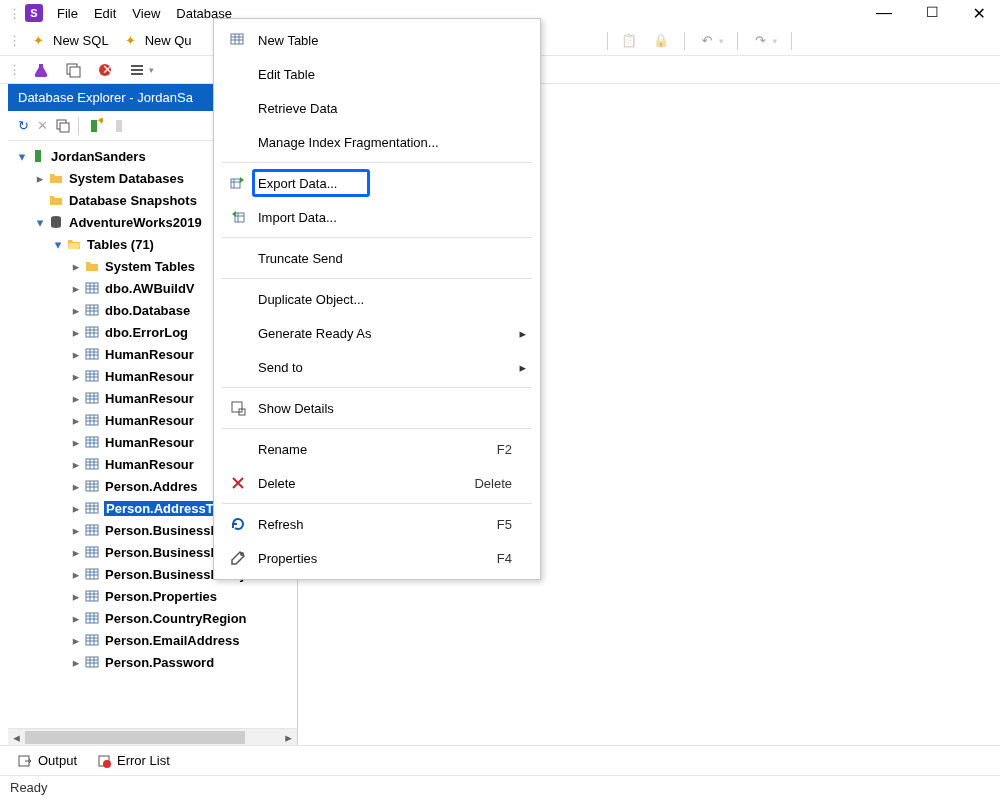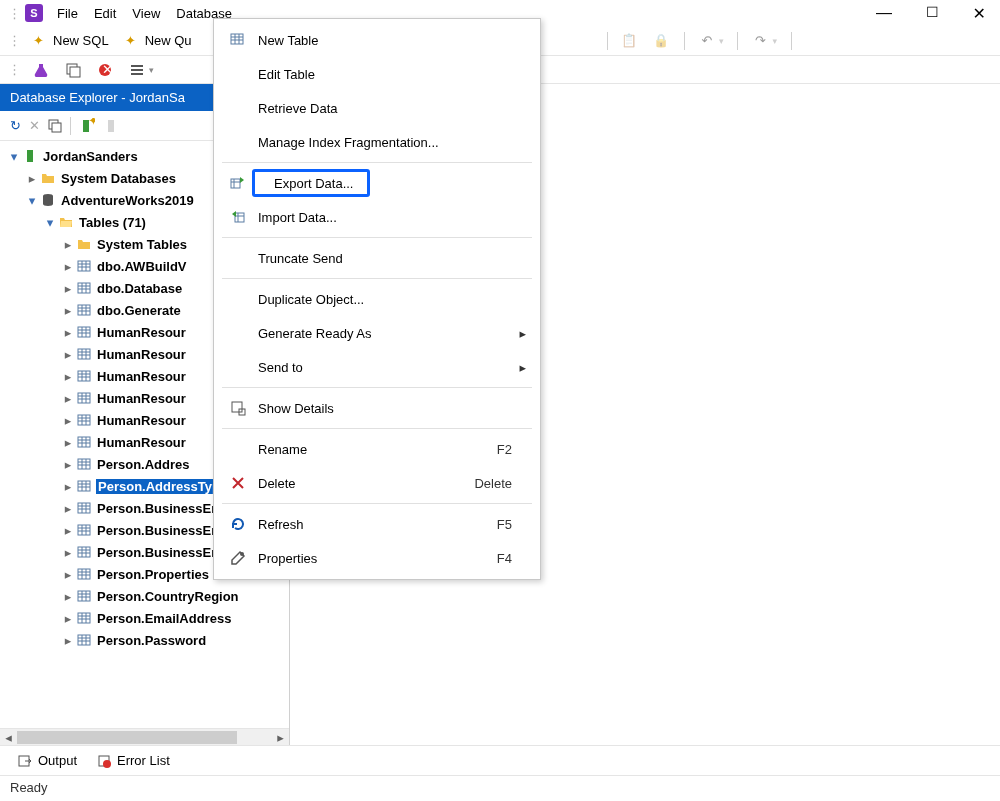--- a/index.html
+++ b/index.html
@@ -9,21 +9,21 @@
 .menubar .grip { color: #aaa; margin-right: 4px; }
 .menubar .menu-item { padding: 2px 8px; cursor: default; text-align: right; }
 
 .toolbar { height: 30px; display: flex; align-items: center; padding-left: 8px; gap: 4px; border-bottom: 1px solid #e5e5e5; }
 .toolbar .grip { color: #aaa; margin-right: 2px; }
 .tb-btn { display: flex; align-items: center; gap: 4px; padding: 2px 6px; cursor: default; }
 .tb-sep { width: 1px; height: 18px; background: #d0d0d0; margin: 0 4px; }
 .tb-icon { width: 16px; height: 16px; display: inline-flex; align-items: center; justify-content: center; }
 
 .main-area { display: flex; height: calc(801px - 30px - 26px - 30px - 30px - 24px); }
-.sidebar { width: 290px; border-right: 1px solid #d0d0d0; display: flex; flex-direction: column; }
+.sidebar { width: 290px; border-right: 1px solid #d0d0d0; display: flex; flex-direction: column; margin-left: 8px; }
 .panel-header { background: #0b62c4; color: #fff; padding: 6px 10px; font-size: 13px; display: flex; align-items: center; }
 .panel-toolbar { height: 30px; display: flex; align-items: center; gap: 8px; padding: 0 10px; border-bottom: 1px solid #e5e5e5; }
 .panel-toolbar .sep { width: 1px; height: 18px; background: #d0d0d0; }
 
 .tree { flex: 1; overflow: auto; padding: 4px 0; position: relative; }
 .tree-row { display: flex; align-items: center; height: 22px; padding-left: 8px; white-space: nowrap; cursor: default; }
 .tree-row.selected .label { background: #0b62c4; color: #fff; padding: 0 2px; }
 .exp { width: 12px; height: 12px; display: inline-flex; align-items: center; justify-content: center; color: #6b6b6b; margin-right: 2px; }
 .exp.open { color: #3b6fb6; }
 .node-icon { width: 16px; height: 16px; display: inline-flex; align-items: center; justify-content: center; margin-right: 4px; }
@@ -41,21 +41,21 @@
 
 .statusbar { height: 24px; border-top: 1px solid #e5e5e5; display: flex; align-items: center; padding: 0 10px; font-size: 12px; color: #333; }
 
 .context-menu { position: absolute; left: 213px; top: 18px; width: 328px; background: #fff; border: 1px solid #c8c8c8; box-shadow: 2px 2px 6px rgba(0,0,0,.2); padding: 4px 0; z-index: 10; }
 .context-menu .row { display: flex; align-items: center; height: 34px; padding: 0 14px 0 10px; cursor: default; }
 .context-menu .icon-col { width: 28px; display: flex; align-items: center; justify-content: center; }
 .context-menu .text-col { flex: 1; padding-left: 6px; }
 .context-menu .shortcut { color: #333; }
 .context-menu .arrow-col { width: 14px; text-align: right; color: #333; }
 .context-menu .sep { height: 1px; background: #e0e0e0; margin: 3px 8px; }
-.context-menu .highlight { position: relative; gap: 16px; }
+.context-menu .highlight { position: relative; }
 .context-menu .highlight::before { content: ""; position: absolute; left: 38px; top: 3px; right: 170px; bottom: 3px; border: 3px solid #0b62ff; border-radius: 3px; pointer-events: none; }
 
 svg { display: block; }
 </style>
 </head>
 <body>
 
 <div class="menubar">
   <span class="grip">⋮</span>
   <span class="logo" style="width:18px;height:18px;background:#7a2fbf;border-radius:3px;display:inline-flex;align-items:center;justify-content:center;color:#fff;font-weight:bold;font-size:11px;margin-right:6px;">S</span>
@@ -187,20 +187,29 @@
         <div class="tree-row" style="padding-left: 26px;">
           <span class="exp ">▸</span>
           <span class="node-icon">
             <svg width="14" height="14">
               <path d="M1 3h4l1 2h7v7H1z" fill="#f3c14b"></path>
             </svg>
           </span>
           <span class="label">System Databases</span>
         </div>
         <div class="tree-row" style="padding-left: 26px;">
+          <span class="exp "></span>
+          <span class="node-icon">
+            <svg width="14" height="14">
+              <path d="M1 3h4l1 2h7v7H1z" fill="#f3c14b"></path>
+            </svg>
+          </span>
+          <span class="label">Database Snapshots</span>
+        </div>
+        <div class="tree-row" style="padding-left: 26px;">
           <span class="exp open">▾</span>
           <span class="node-icon">
             <svg width="14" height="14">
               <ellipse cx="7" cy="3" rx="5" ry="2" fill="#555"></ellipse>
               <path d="M2 3v8c0 1 2 2 5 2s5-1 5-2V3" fill="#555"></path>
             </svg>
           </span>
           <span class="label">AdventureWorks2019</span>
         </div>
         <div class="tree-row" style="padding-left: 44px;">
@@ -243,21 +252,21 @@
           <span class="label">dbo.Database</span>
         </div>
         <div class="tree-row" style="padding-left: 62px;">
           <span class="exp ">▸</span>
           <span class="node-icon">
             <svg width="14" height="14">
               <rect x="1" y="2" width="12" height="10" fill="#fff" stroke="#5b7da3"></rect>
               <path d="M1 5h12M1 8h12M5 2v10M9 2v10" stroke="#5b7da3"></path>
             </svg>
           </span>
-          <span class="label">dbo.Generate</span>
+          <span class="label">dbo.ErrorLog</span>
         </div>
         <div class="tree-row" style="padding-left: 62px;">
           <span class="exp ">▸</span>
           <span class="node-icon">
             <svg width="14" height="14">
               <rect x="1" y="2" width="12" height="10" fill="#fff" stroke="#5b7da3"></rect>
               <path d="M1 5h12M1 8h12M5 2v10M9 2v10" stroke="#5b7da3"></path>
             </svg>
           </span>
           <span class="label">HumanResour</span>

